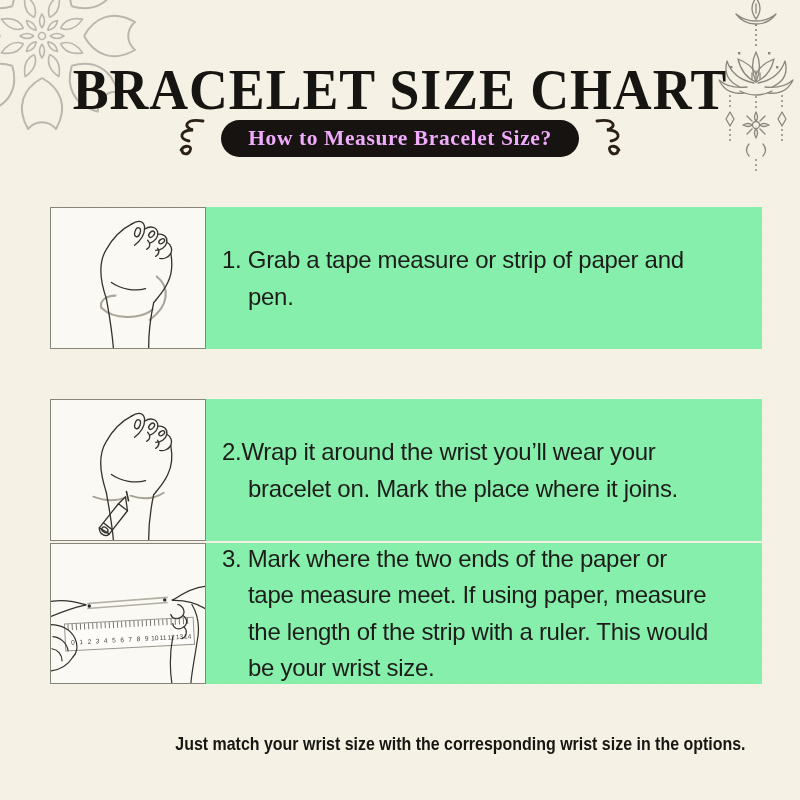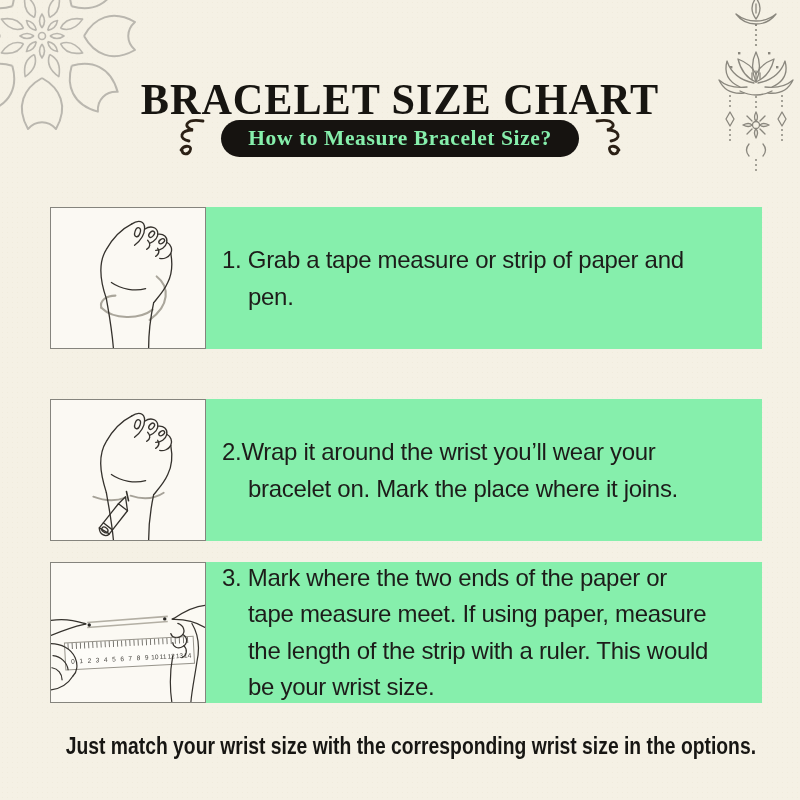--- a/index.html
+++ b/index.html
@@ -12,59 +12,59 @@
     font-family:"Liberation Sans", sans-serif;
     color:#1d1c1a;
   }
   .corner-svg{ position:absolute; pointer-events:none; }
   #mandala{ left:-30px; top:-30px; width:170px; height:170px; }
   #lotus-hanger{ left:700px; top:0; width:108px; height:188px; }
 
   .title{
     position:absolute; top:58px; left:0; width:800px; text-align:center;
     font-family:"Liberation Serif", serif; font-weight:bold;
-    font-size:44px; letter-spacing:1px; color:#171511;margin-top:16px;
+    font-size:56px; letter-spacing:1px; color:#171511;
   }
   .title > span{ display:inline-block; transform:scaleX(0.96); transform-origin:center; }
 
   .badge-row{
     position:absolute; top:118px; left:0; width:800px; height:40px;
     display:flex; justify-content:center; align-items:center; gap:13px;
   }
   .pill{
-    background:#161310; color:#86efac; border-radius:19px; height:37px;
+    background:#161310; color:#f0abfc; border-radius:19px; height:37px;
     display:flex; align-items:center; padding:0 27px;
     font-family:"Liberation Serif", serif; font-weight:bold;
     font-size:21.5px; letter-spacing:0.6px; white-space:nowrap;
   }
   .flourish{ width:36px; height:42px; }
 
   .step-row{
     position:absolute; left:50px; width:712px; background:#86efac;
   }
   .row1{ top:207px; height:142px; }
   .row2{ top:399px; height:142px; }
-  .row3{ top:562px; height:141px; }
+  .row3{ top:543px; height:141px; }
 
   .step-figure{
     position:absolute; left:0; top:0; height:100%; width:156px;
     background:#fbf9f3; border:1.5px solid #85847d;
   }
   .step-figure svg{ width:100%; height:100%; display:block; }
 
   .step-text{
     position:absolute; left:172px; top:50%; transform:translateY(-50%);
     width:600px; font-size:24px; line-height:36.5px; letter-spacing:-0.3px;
     color:#1d1c1a; white-space:nowrap;
   }
   .step-text .line.cont{ padding-left:26px; }
 
   .footer-note{
     position:absolute; top:733px; left:0; width:800px; text-align:right;
-    font-size:23px; font-weight:bold; color:#171613;
+    font-size:19px; font-weight:bold; color:#171613;
   }
   .footer-note > span{ display:inline-block; transform:scaleX(0.84); transform-origin:center; letter-spacing:0; white-space:nowrap; }
 
   .ruler-num{ font-family:"Liberation Sans", sans-serif; font-size:6.5px; fill:#45433e; }
 </style>
 </head>
 <body>
 
 <svg id="mandala" class="corner-svg" viewBox="0 0 170 170">
   <g transform="translate(72,66)" stroke="#bab7af" stroke-width="1.6" fill="none" stroke-linejoin="round">

